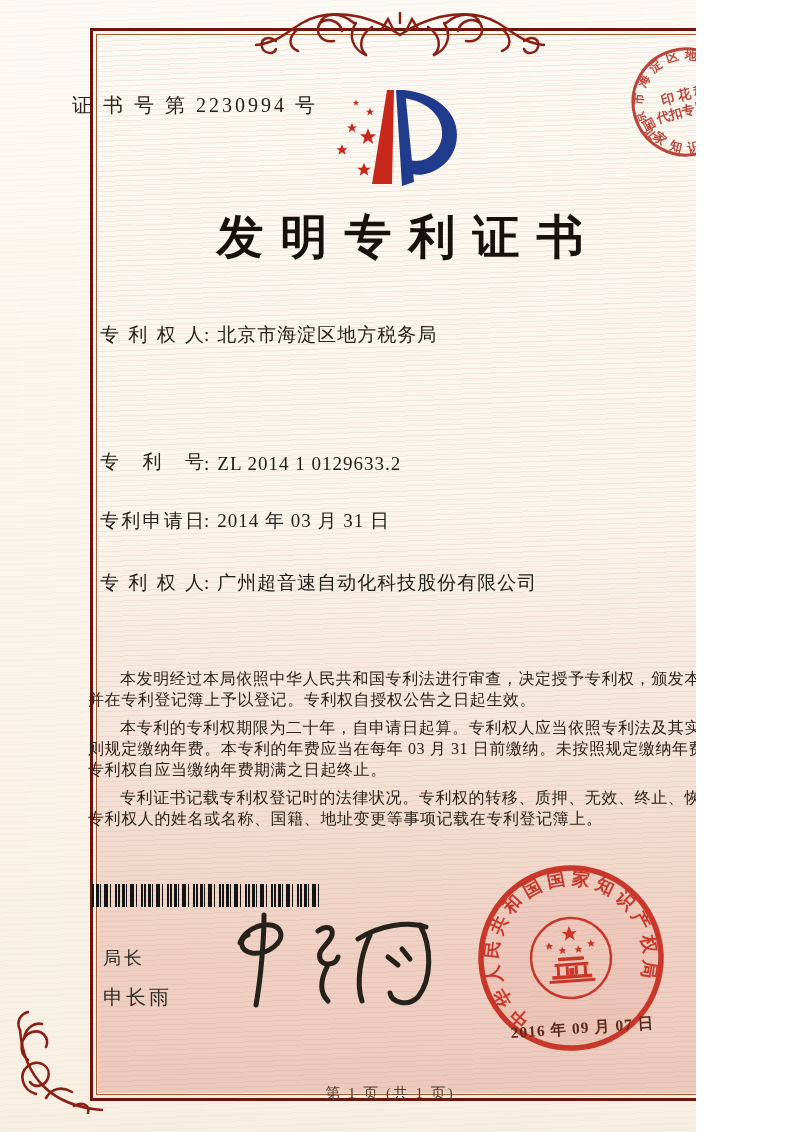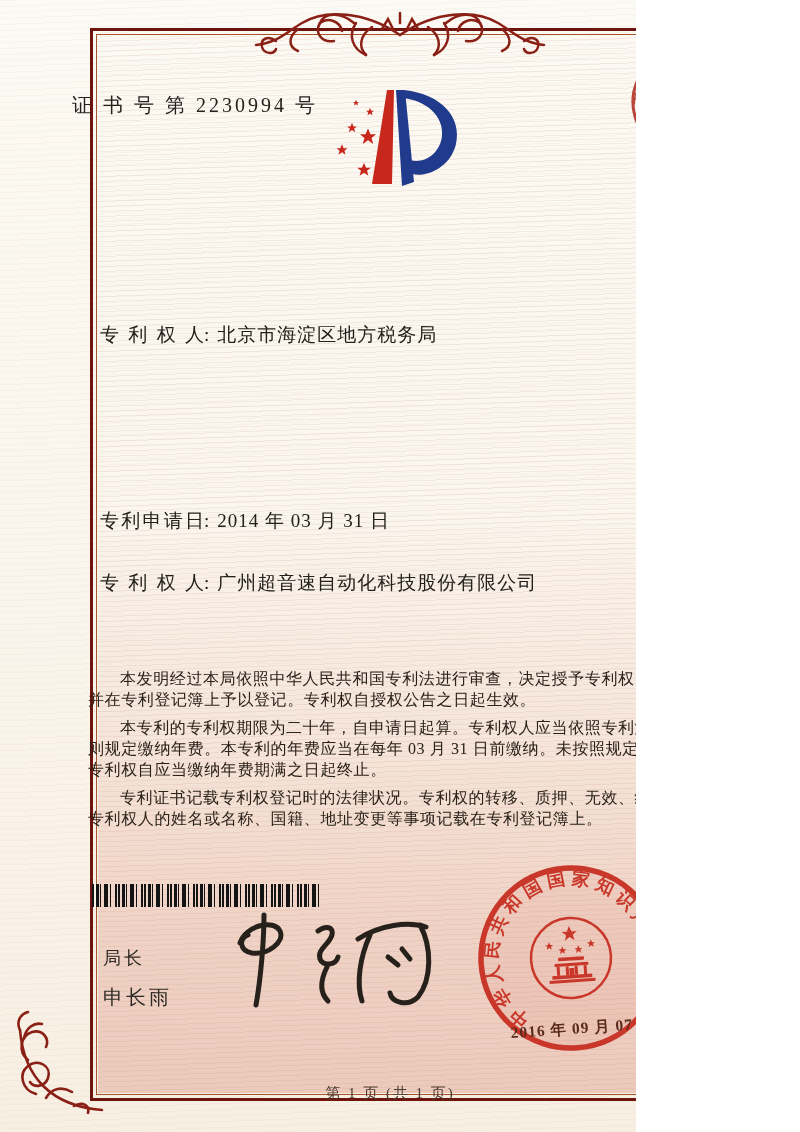--- a/index.html
+++ b/index.html
@@ -1,17 +1,17 @@
 <!DOCTYPE html>
 <html><head>
 <meta charset="utf-8">
 <style>
   html,body{margin:0;padding:0;}
   .page{
-    position:relative;width:636px;height:1132px;overflow:hidden;
+    position:relative;width:696px;height:1132px;overflow:hidden;
     background:
       repeating-linear-gradient(178deg, rgba(198,130,112,0.06) 0 1px, rgba(0,0,0,0) 1px 6px),
       linear-gradient(180deg,#fcfaf4 0%,#faf5ec 55%,#f7efe2 100%);
     font-family:"Liberation Serif","DejaVu Serif",serif;
     color:#1e1a16;
   }
   .panel{
     position:absolute;left:90px;top:28px;width:672px;height:1073px;
     box-sizing:border-box;border:3px solid #6e140e;
   }
@@ -153,23 +153,27 @@
         <textPath href="#taxtop" startOffset="0" textLength="185" lengthAdjust="spacing">北京市海淀区地方税务局</textPath>
       </text>
       <text font-size="12.5" font-weight="bold">
         <textPath href="#taxbot" startOffset="4" textLength="130" lengthAdjust="spacing">国家知识产权局</textPath>
       </text>
       <text y="-3" text-anchor="middle" font-size="13.5" font-weight="bold">印 花 税</text>
       <text y="13" text-anchor="middle" font-size="13" font-weight="bold">代扣专用章</text>
     </g>
   </svg>
 
+  <div class="title">发明专利证书</div>
 
   <div class="field" style="top:322px;">
     <span class="flabel">专利权人</span><span class="fcolon">: </span><span class="fvalue">北京市海淀区地方税务局</span>
+  </div>
+  <div class="field" style="top:449px;">
+    <span class="flabel">专利号</span><span class="fcolon">: </span><span class="fvalue">ZL 2014 1 0129633.2</span>
   </div>
   <div class="field" style="top:508px;">
     <span class="flabel">专利申请日</span><span class="fcolon">: </span><span class="fvalue">2014 年 03 月 31 日</span>
   </div>
   <div class="field" style="top:570px;">
     <span class="flabel">专利权人</span><span class="fcolon">: </span><span class="fvalue">广州超音速自动化科技股份有限公司</span>
   </div>
 
   <div class="body-block">
     <p>本发明经过本局依照中华人民共和国专利法进行审查，决定授予专利权，颁发本证书并在专利登记簿上予以登记。专利权自授权公告之日起生效。</p>

